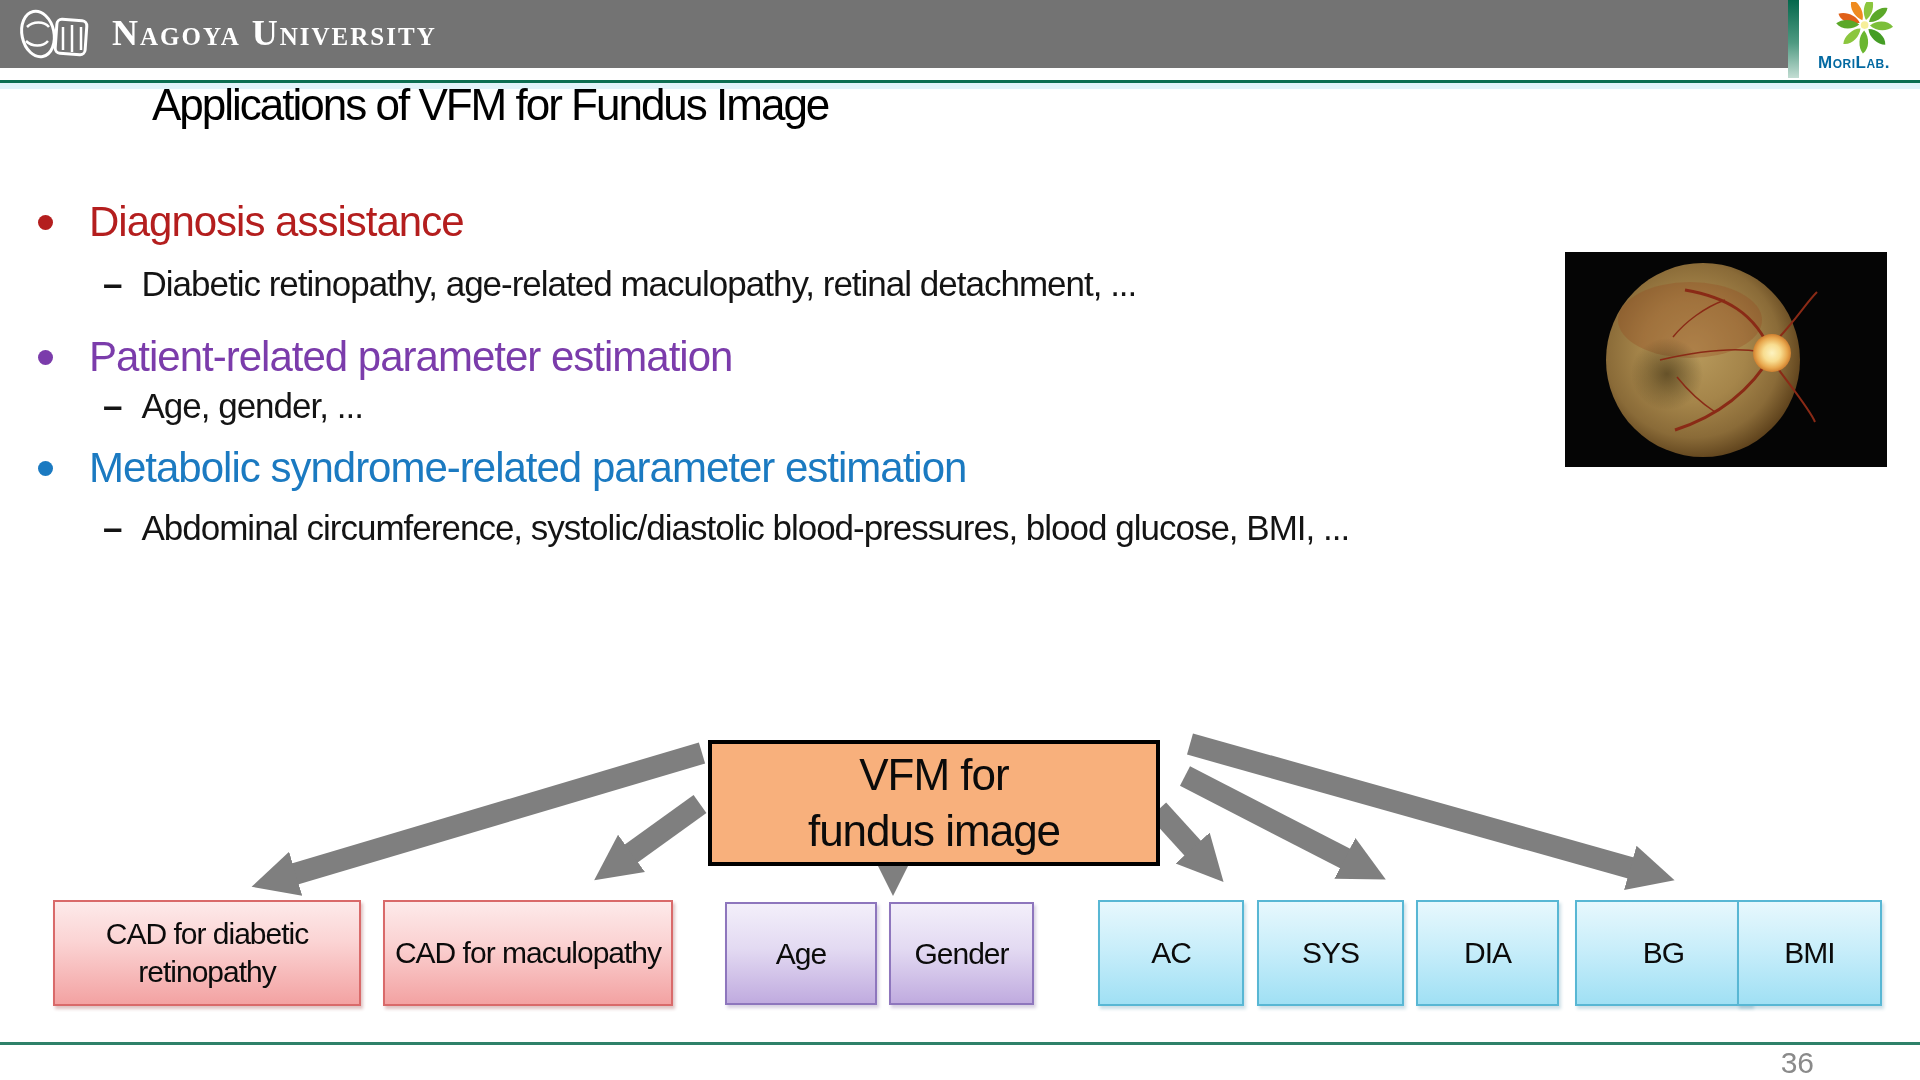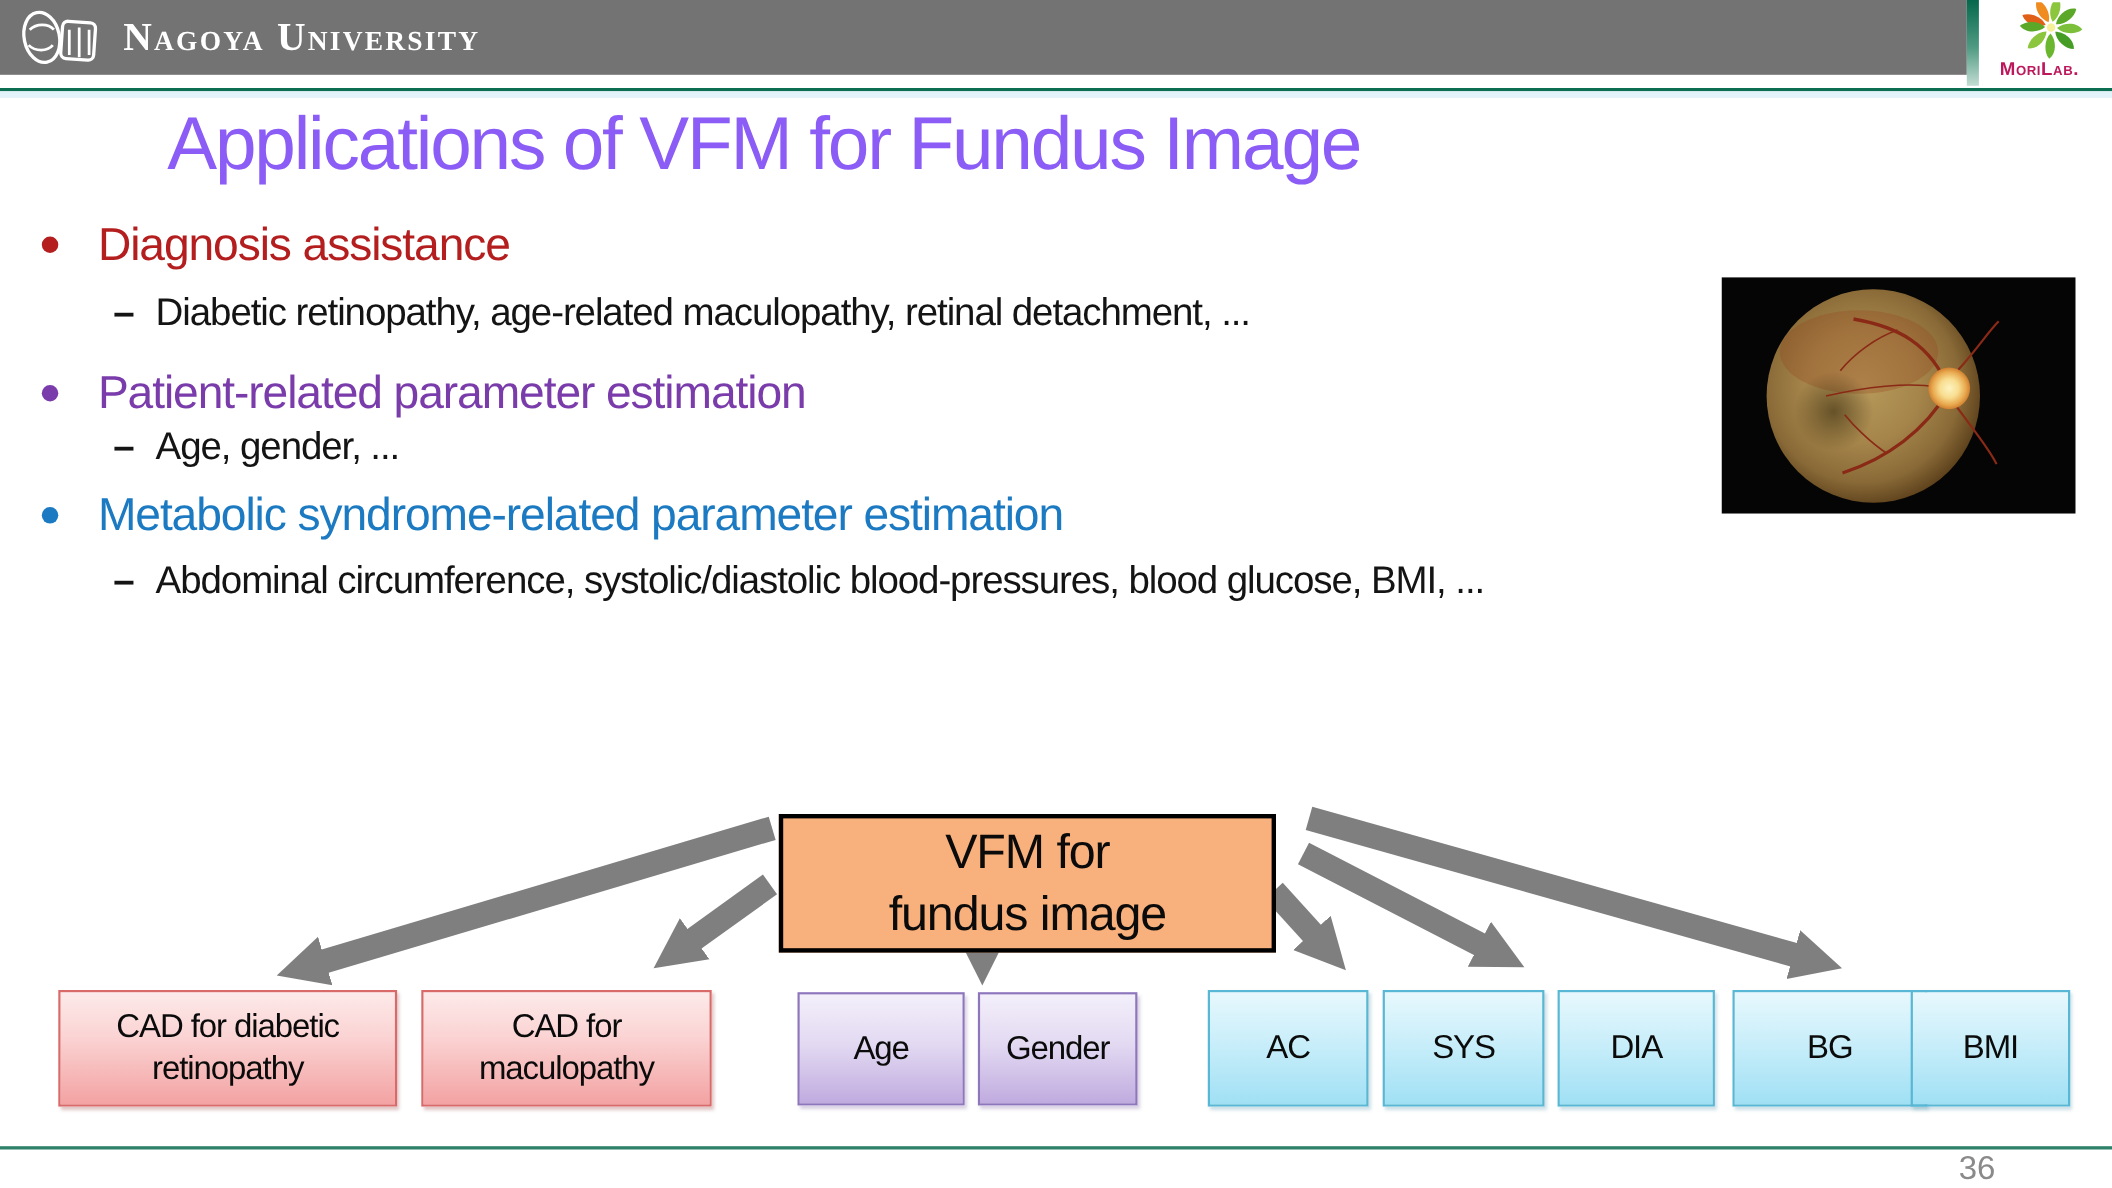--- a/index.html
+++ b/index.html
@@ -12,26 +12,26 @@
   .uni-name{position:absolute;left:112px;top:13px;color:#ffffff;
             font-family:"Liberation Serif", serif;font-variant:small-caps;
             font-weight:600;font-size:36px;letter-spacing:2px;line-height:40px;}
   .header-line{position:absolute;left:0;top:80px;width:1920px;height:3px;background:#0c6e51;}
   .header-glow{position:absolute;left:0;top:83px;width:1920px;height:6px;background:#e2f3f9;}
   .lab-area{position:absolute;top:0;right:0;width:132px;height:80px;background:#ffffff;}
   .lab-stripe{position:absolute;left:0;top:0;width:11px;height:78px;
               background:linear-gradient(180deg,#04684c 0%,#4f9a82 55%,#c3ddd3 100%);}
   .lab-flower{position:absolute;left:24px;top:2px;}
   .lab-name{position:absolute;left:0;bottom:7px;width:100%;text-align:center;
-            color:#be185d;font-weight:700;font-size:17px;font-variant:small-caps;
+            color:#0369a1;font-weight:700;font-size:17px;font-variant:small-caps;
             letter-spacing:.5px;}
 
   
-  .title{position:absolute;left:152px;top:92px;margin:0;font-size:68px;font-weight:400;
-         color:#8b5cf6;letter-spacing:-2px;white-space:nowrap;}
+  .title{position:absolute;left:152px;top:80px;margin:0;font-size:44px;font-weight:400;
+         color:#000000;letter-spacing:-2px;white-space:nowrap;}
 
   
   .l1{position:absolute;left:38px;display:flex;align-items:center;gap:36px;
       font-size:42px;letter-spacing:-1px;white-space:nowrap;}
   .l1 .dot{width:15px;height:15px;border-radius:50%;flex:0 0 auto;}
   .b-red{color:#b41e1e;}   .b-red .dot{background:#b41e1e;}
   .b-purple{color:#7b3cab;margin-top:11px;}.b-purple .dot{background:#7b3cab;}
   .b-blue{color:#1b7ac1;}  .b-blue .dot{background:#1b7ac1;}
   .l2{position:absolute;left:103px;display:flex;align-items:baseline;gap:20px;
       font-size:35px;letter-spacing:-1px;color:#141414;white-space:nowrap;}
@@ -181,21 +181,21 @@
   </svg>
 
   <div class="vfm-box">
     <div>VFM for</div>
     <div>fundus image</div>
   </div>
 
   <div class="node pink" style="left:53px;width:308px">
     <span>CAD for diabetic retinopathy</span>
     </div>
-  <div class="node pink" style="left:383px;width:264px">
+  <div class="node pink" style="left:383px;width:290px">
     <span>CAD for maculopathy</span>
     </div>
   <div class="node purple" style="left:725px;width:152px;top:902px;height:103px">
     <span>Age</span>
     </div>
   <div class="node purple" style="left:889px;width:145px;top:902px;height:103px">
     <span>Gender</span>
     </div>
   <div class="node blue" style="left:1098px;width:146px">
     <span>AC</span>

